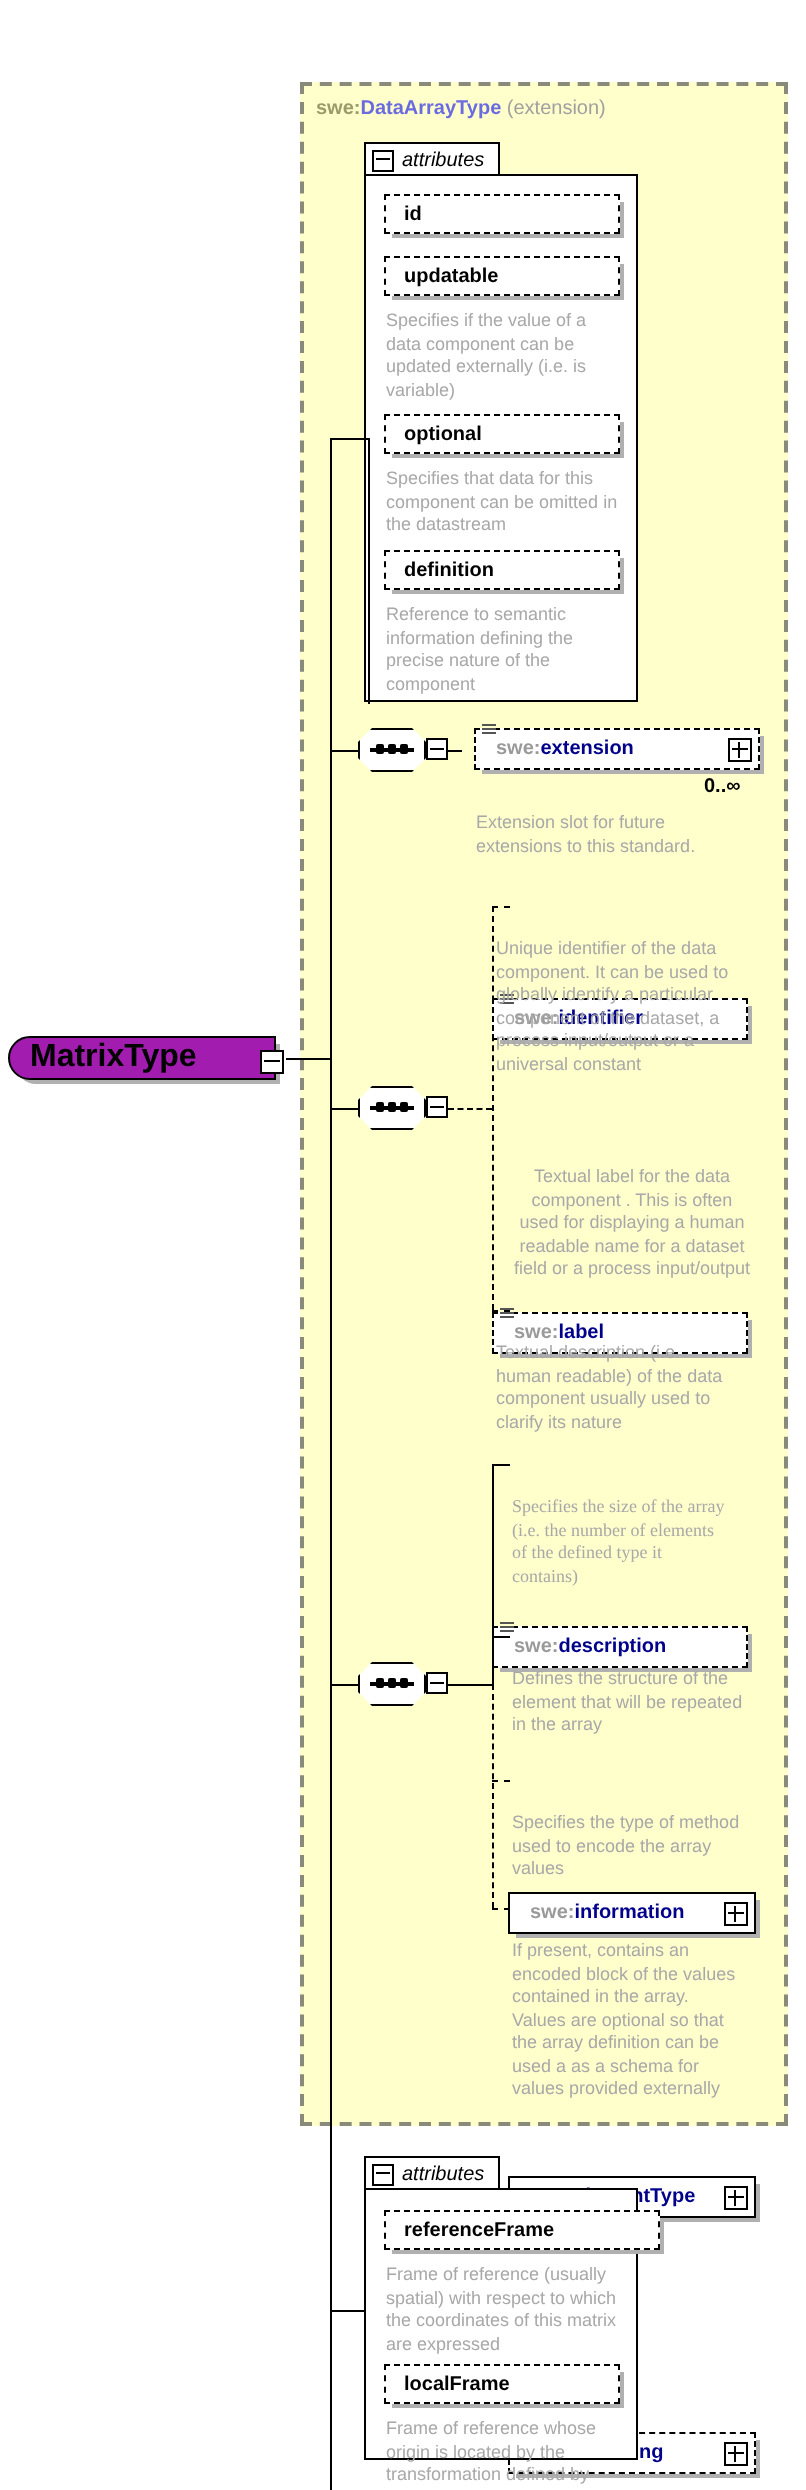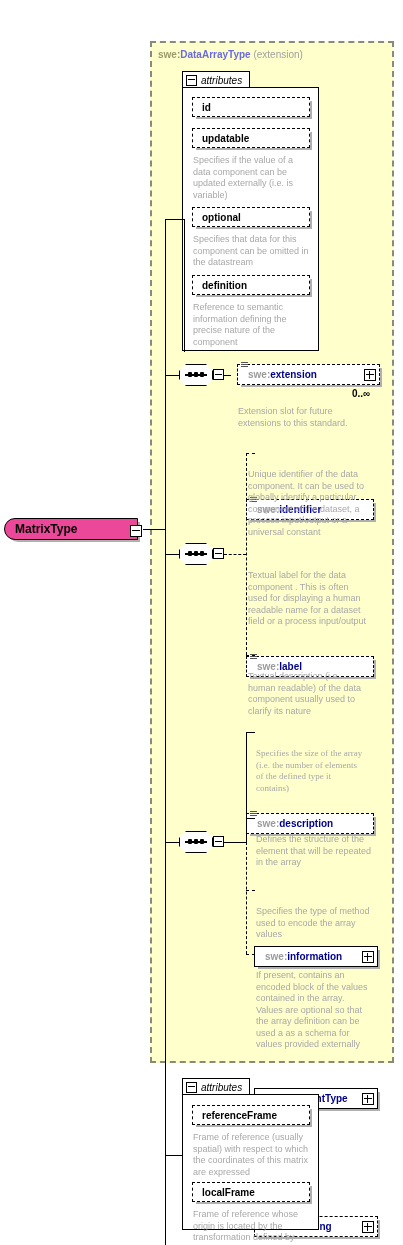--- a/index.html
+++ b/index.html
@@ -80,26 +80,26 @@
   .plus{
     position:absolute;right:3px;top:50%;transform:translateY(-50%);
     width:10px;height:10px;border:1px solid #000;background:#fff;
   }
   .plus:before{content:"";position:absolute;left:1px;right:1px;top:4px;height:1px;background:#000;}
   .plus:after{content:"";position:absolute;top:1px;bottom:1px;left:4px;width:1px;background:#000;}
 
   
   #typebox{
     left:4px;top:483px;width:134px;height:22px;
-    background:#ec4899;border:1px solid #000;
+    background:#a21caf;border:1px solid #000;
     border-top-left-radius:11px;border-bottom-left-radius:11px;
     box-shadow:3px 3px 0 -1px #b0b0b0;
     box-sizing:border-box;
     display:flex;align-items:center;padding-left:10px;
-    font-size:12px;font-weight:bold;color:#000;
+    font-size:16px;font-weight:bold;color:#000;
   }
   #typebox .minus{position:absolute;right:-5px;top:6px;width:10px;height:10px;background:#fff;}
   #typebox .minus:after{top:4px;}
 
   
   .seq{width:44px;height:22px;position:absolute;}
   .seq .oct{
     position:absolute;left:0;top:0;width:34px;height:22px;
     background:#fff;border:1px solid #000;box-sizing:border-box;
     clip-path:polygon(7px 0,27px 0,34px 7px,34px 15px,27px 22px,7px 22px,0 15px,0 7px);
@@ -248,21 +248,21 @@
 
 <div class="abs elbox opt" style="left:246px;top:509px;width:128px;">
   <span class="docmark">
       <i></i>
       <i></i>
       <i></i>
     </span>
   <span class="ns">swe:</span>
     <span class="nm">label</span>
 </div>
-<div class="abs desc" style="left:248px;top:535px;width:136px;">Textual label for the data
+<div class="abs desc" style="left:248px;top:548px;width:136px;text-align:center;">Textual label for the data
 component . This is often
 used for displaying a human
 readable name for a dataset
 field or a process input/output</div>
 
 <div class="abs elbox opt" style="left:246px;top:610px;width:128px;">
   <span class="docmark">
       <i></i>
       <i></i>
       <i></i>
@@ -337,21 +337,21 @@
 the array definition can be
 used a as a schema for
 values provided externally</div>
 
 <div class="abs attrtab" style="left:182px;top:1043px;width:68px;">
   <span class="minus"></span>
   <span class="lbl">attributes</span>
 </div>
 <div class="abs attrbox" style="left:182px;top:1059px;width:137px;height:136px;"></div>
 
-<div class="abs attritem" style="left:192px;top:1070px;width:118px;">
+<div class="abs attritem" style="left:192px;top:1070px;width:138px;">
   <span>referenceFrame</span>
 </div>
 <div class="abs desc" style="left:193px;top:1097px;width:124px;">Frame of reference (usually
 spatial) with respect to which
 the coordinates of this matrix
 are expressed</div>
 
 <div class="abs attritem" style="left:192px;top:1147px;width:118px;">
   <span>localFrame</span>
 </div>

